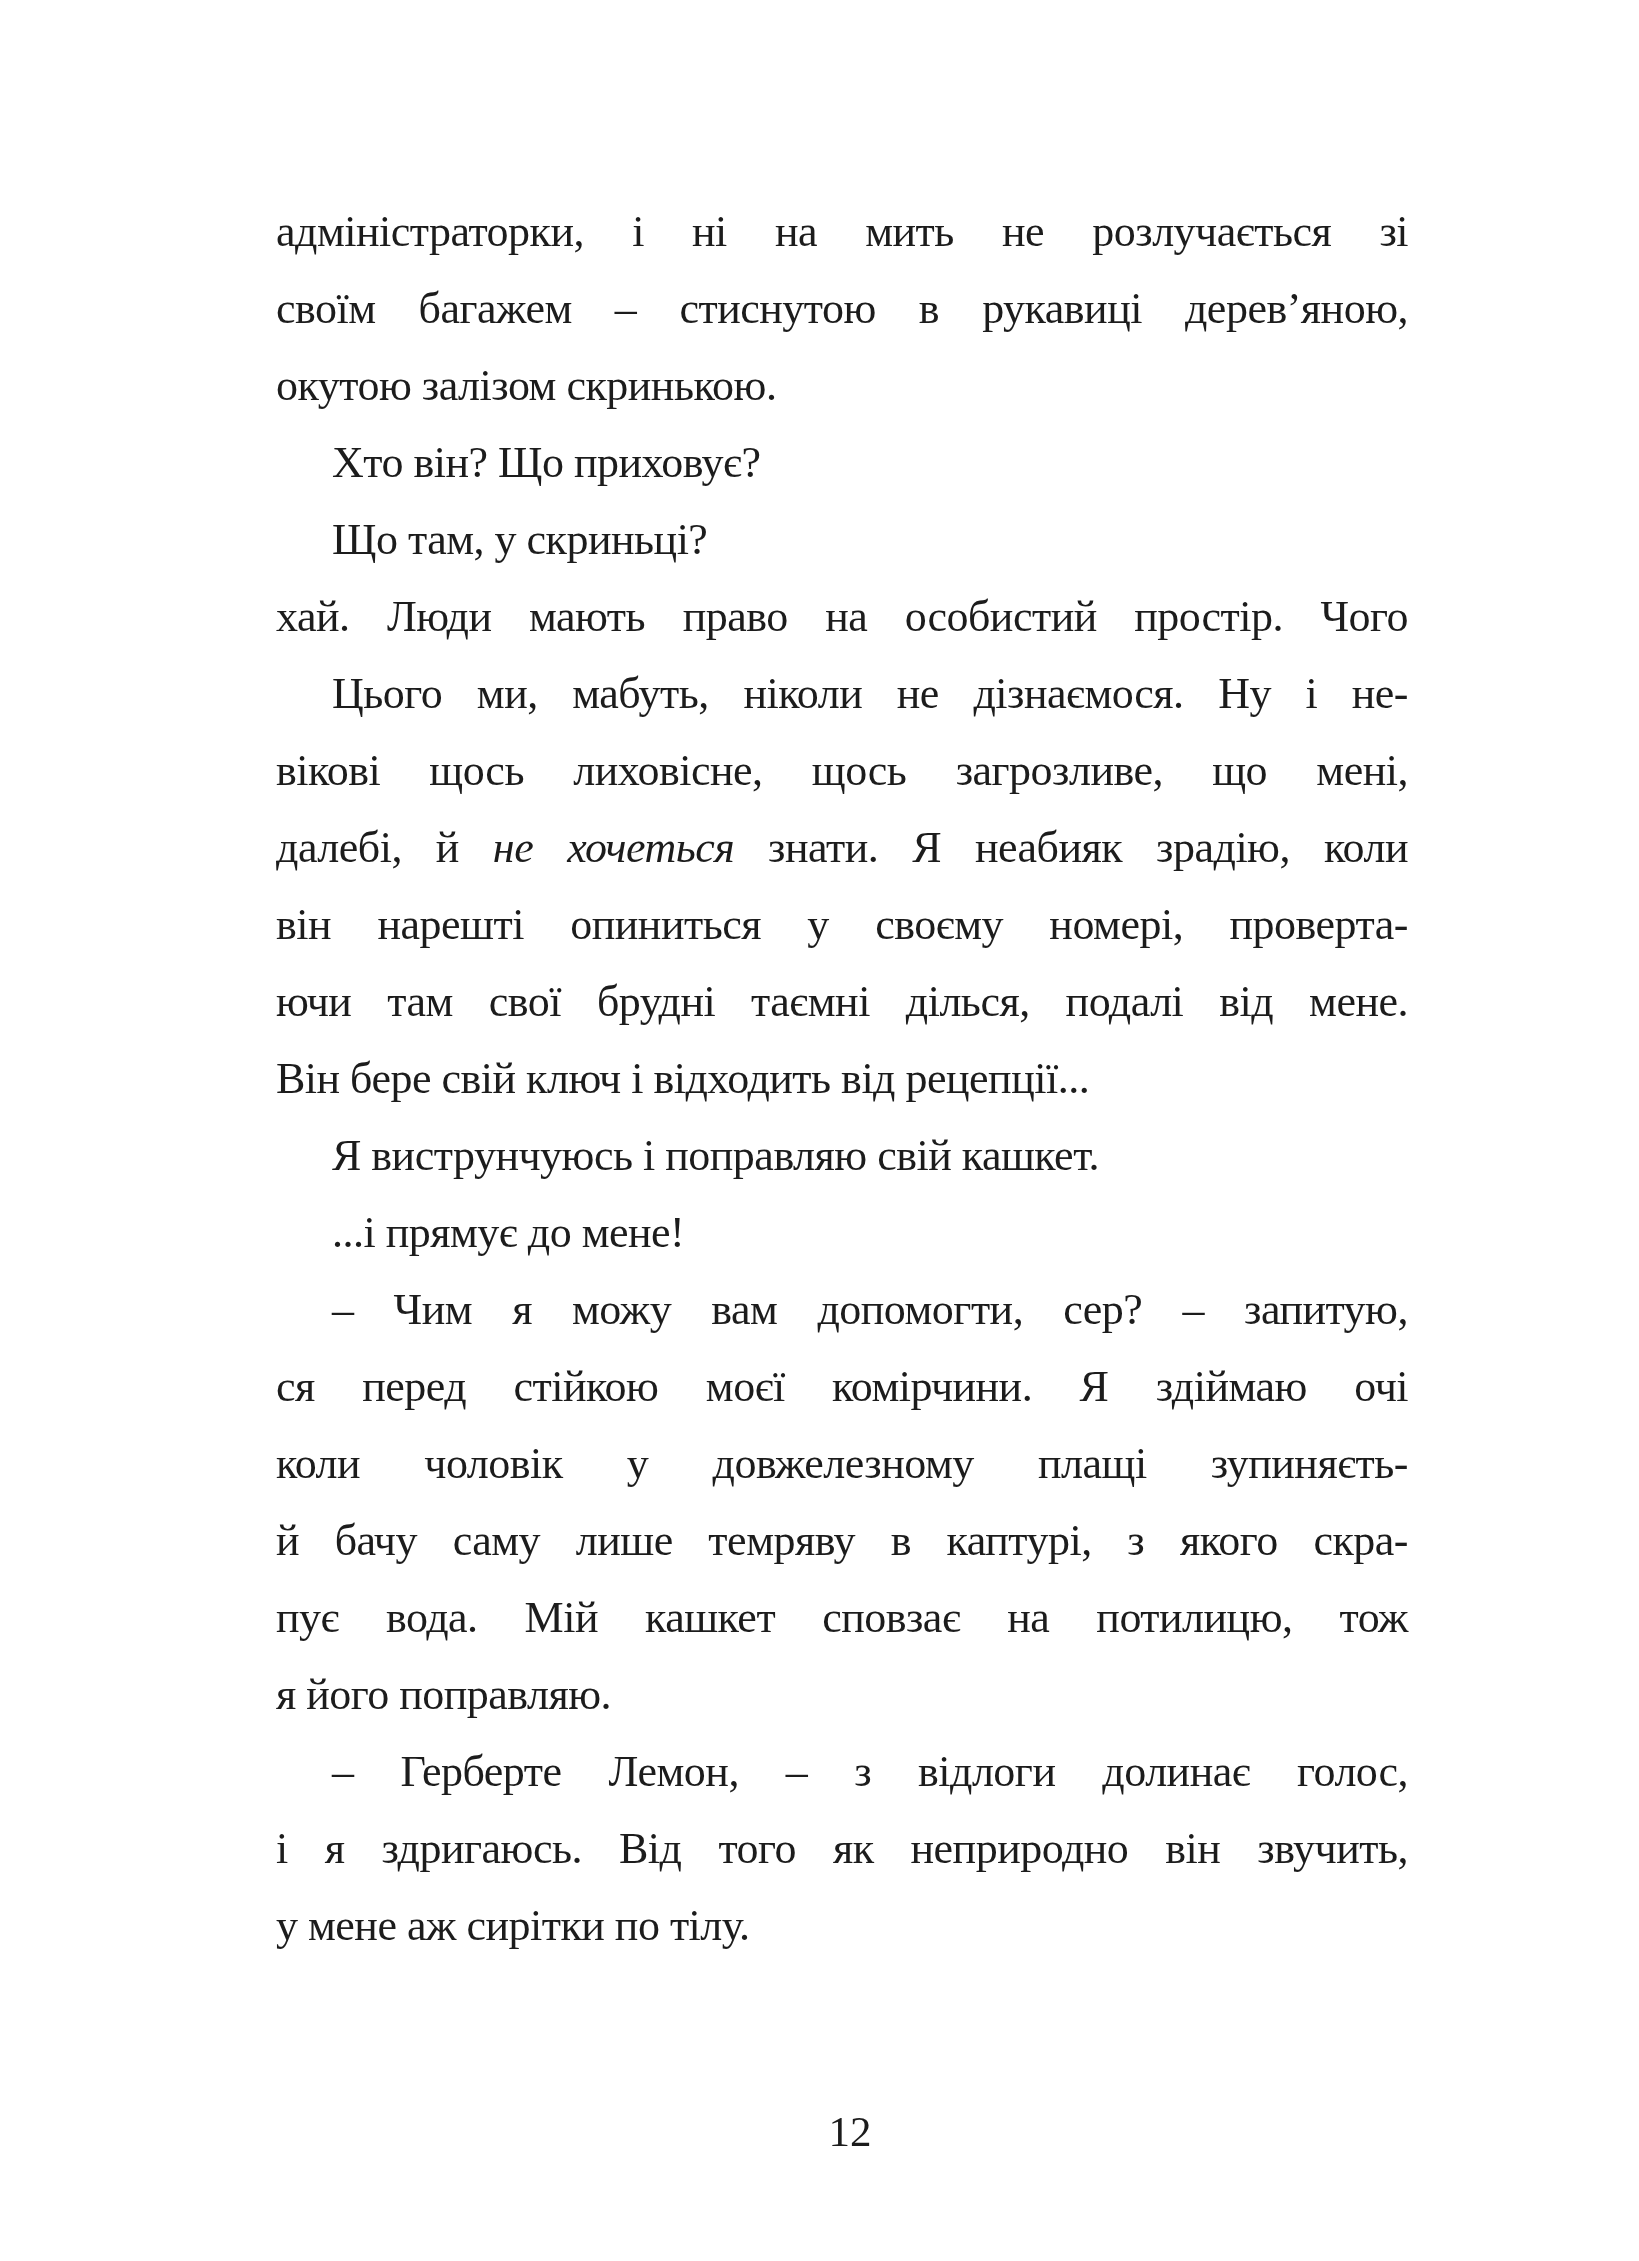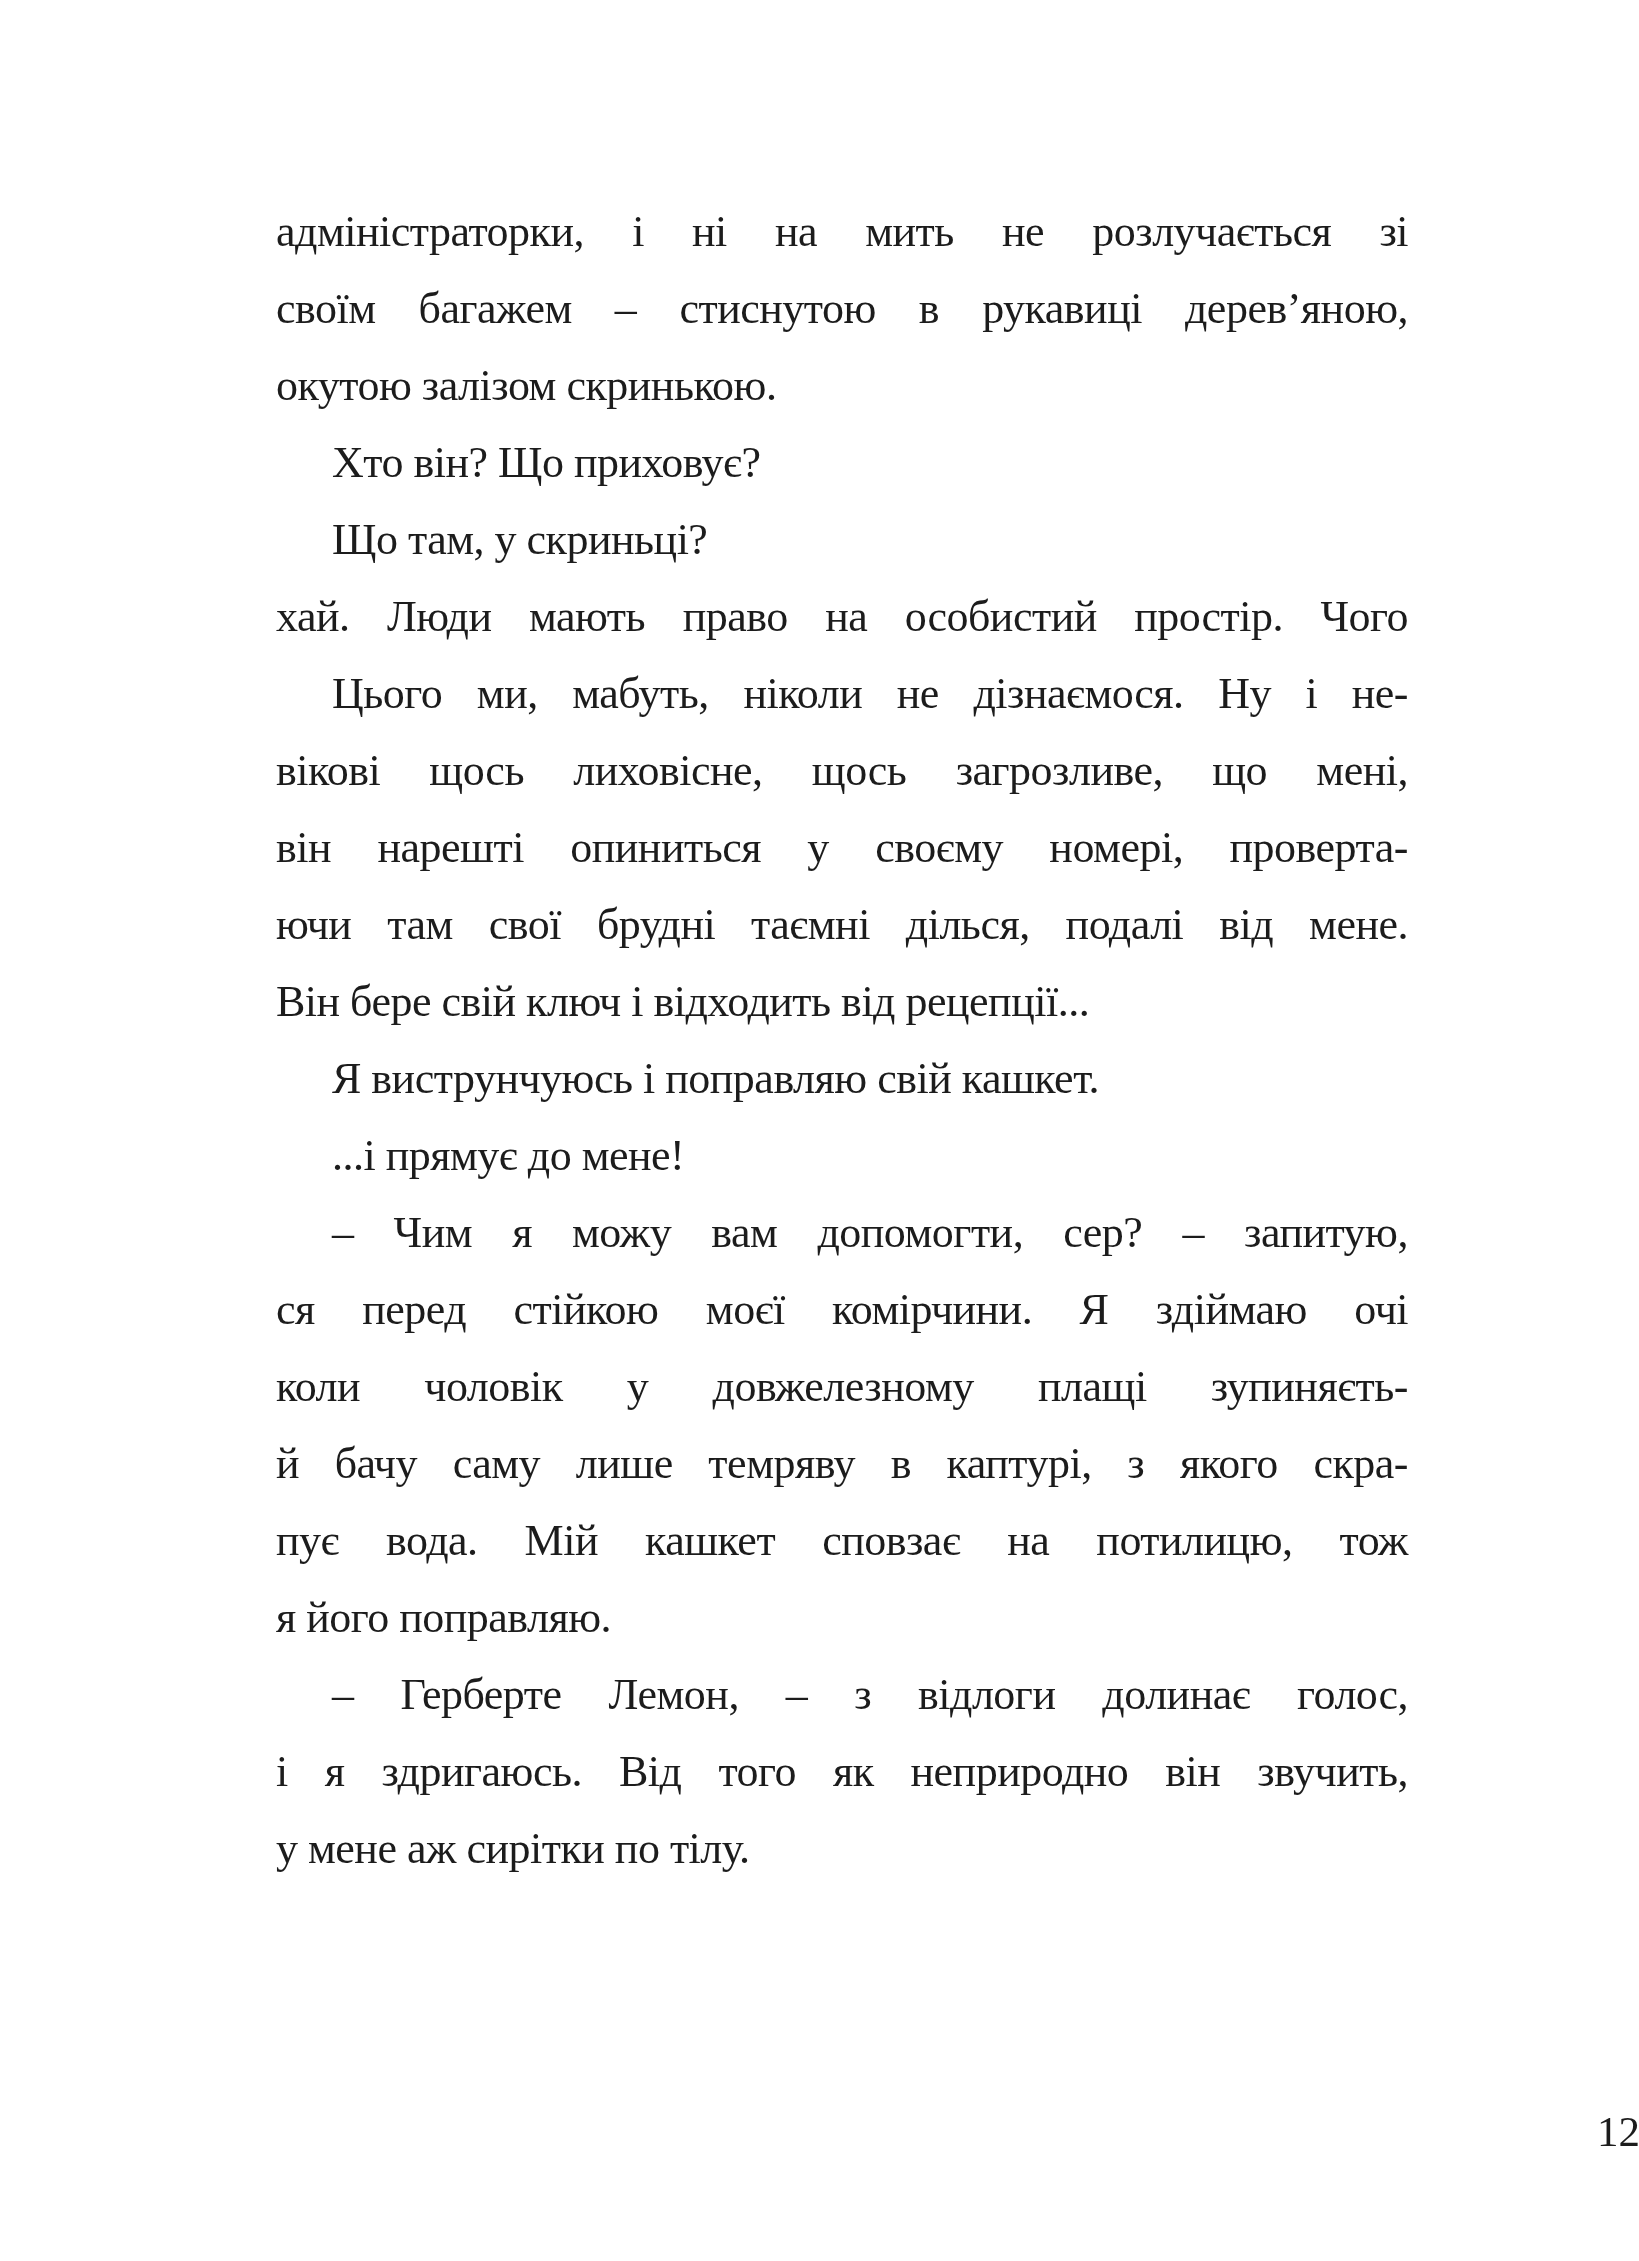--- a/index.html
+++ b/index.html
@@ -44,40 +44,41 @@
       padding-left: 56px;
     }
     .line em {
       font-style: italic;
     }
     .page-number {
       position: absolute;
       top: 2102px;
       left: 0;
       width: 1640px;
-      text-align: right;
+      text-align: center;
       font-size: 43px;
       line-height: 60px;
       padding-left: 60px;
       box-sizing: border-box;
     }
   </style>
 </head>
 <body>
 
 <div class="page">
   <div class="text-block">
     <span class="line justify">адміністраторки, і ні на мить не розлучається зі</span>
     <span class="line justify">своїм багажем – стиснутою в рукавиці дерев’яною,</span>
     <span class="line">окутою залізом скринькою.</span>
     <span class="line indent">Хто він? Що приховує?</span>
     <span class="line indent">Що там, у скриньці?</span>
     <span class="line justify">хай. Люди мають право на особистий простір. Чого</span>
     <span class="line indent justify">Цього ми, мабуть, ніколи не дізнаємося. Ну і не-</span>
     <span class="line justify">вікові щось лиховісне, щось загрозливе, що мені,</span>
+    <span class="line justify"><span>далебі, й </span><em>не хочеться</em><span> знати. Я неабияк зрадію, коли</span></span>
     <span class="line justify">він нарешті опиниться у своєму номері, проверта-</span>
     <span class="line justify">ючи там свої брудні таємні ділься, подалі від мене.</span>
     <span class="line">Він бере свій ключ і відходить від рецепції...</span>
     <span class="line indent">Я виструнчуюсь і поправляю свій кашкет.</span>
     <span class="line indent">...і прямує до мене!</span>
     <span class="line indent justify">– Чим я можу вам допомогти, сер? – запитую,</span>
     <span class="line justify">ся перед стійкою моєї комірчини. Я здіймаю очі</span>
     <span class="line justify">коли чоловік у довжелезному плащі зупиняєть-</span>
     <span class="line justify">й бачу саму лише темряву в каптурі, з якого скра-</span>
     <span class="line justify">пує вода. Мій кашкет сповзає на потилицю, тож</span>

